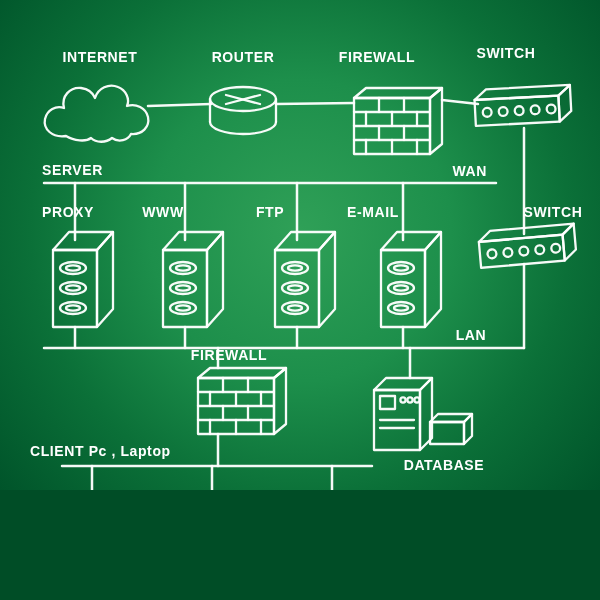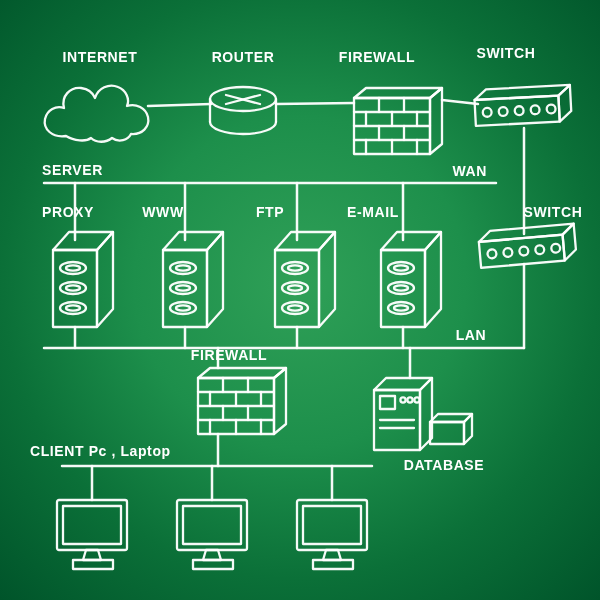--- a/index.html
+++ b/index.html
@@ -1,17 +1,17 @@
 <!DOCTYPE html>
 <html style="--background-center: #2fa057; --background-edge: #00542a; --chalk: #ffffff;"><head>
 <meta charset="utf-8">
 <style>
   html,body{margin:0;padding:0;background:#004d26;}
   .stage{
-    width:600px;height:600px;position:relative;overflow:hidden;
+    width:600px;height:490px;position:relative;overflow:hidden;
     background:radial-gradient(circle at 50% 47%,
       var(--background-center,#2fa057) 0%,
       #1d8f4b 38%,
       #0b7038 68%,
       var(--background-edge,#00542a) 100%);
   }
   svg{display:block;}
   .s{
     fill:none;
     stroke:var(--chalk,#ffffff);

